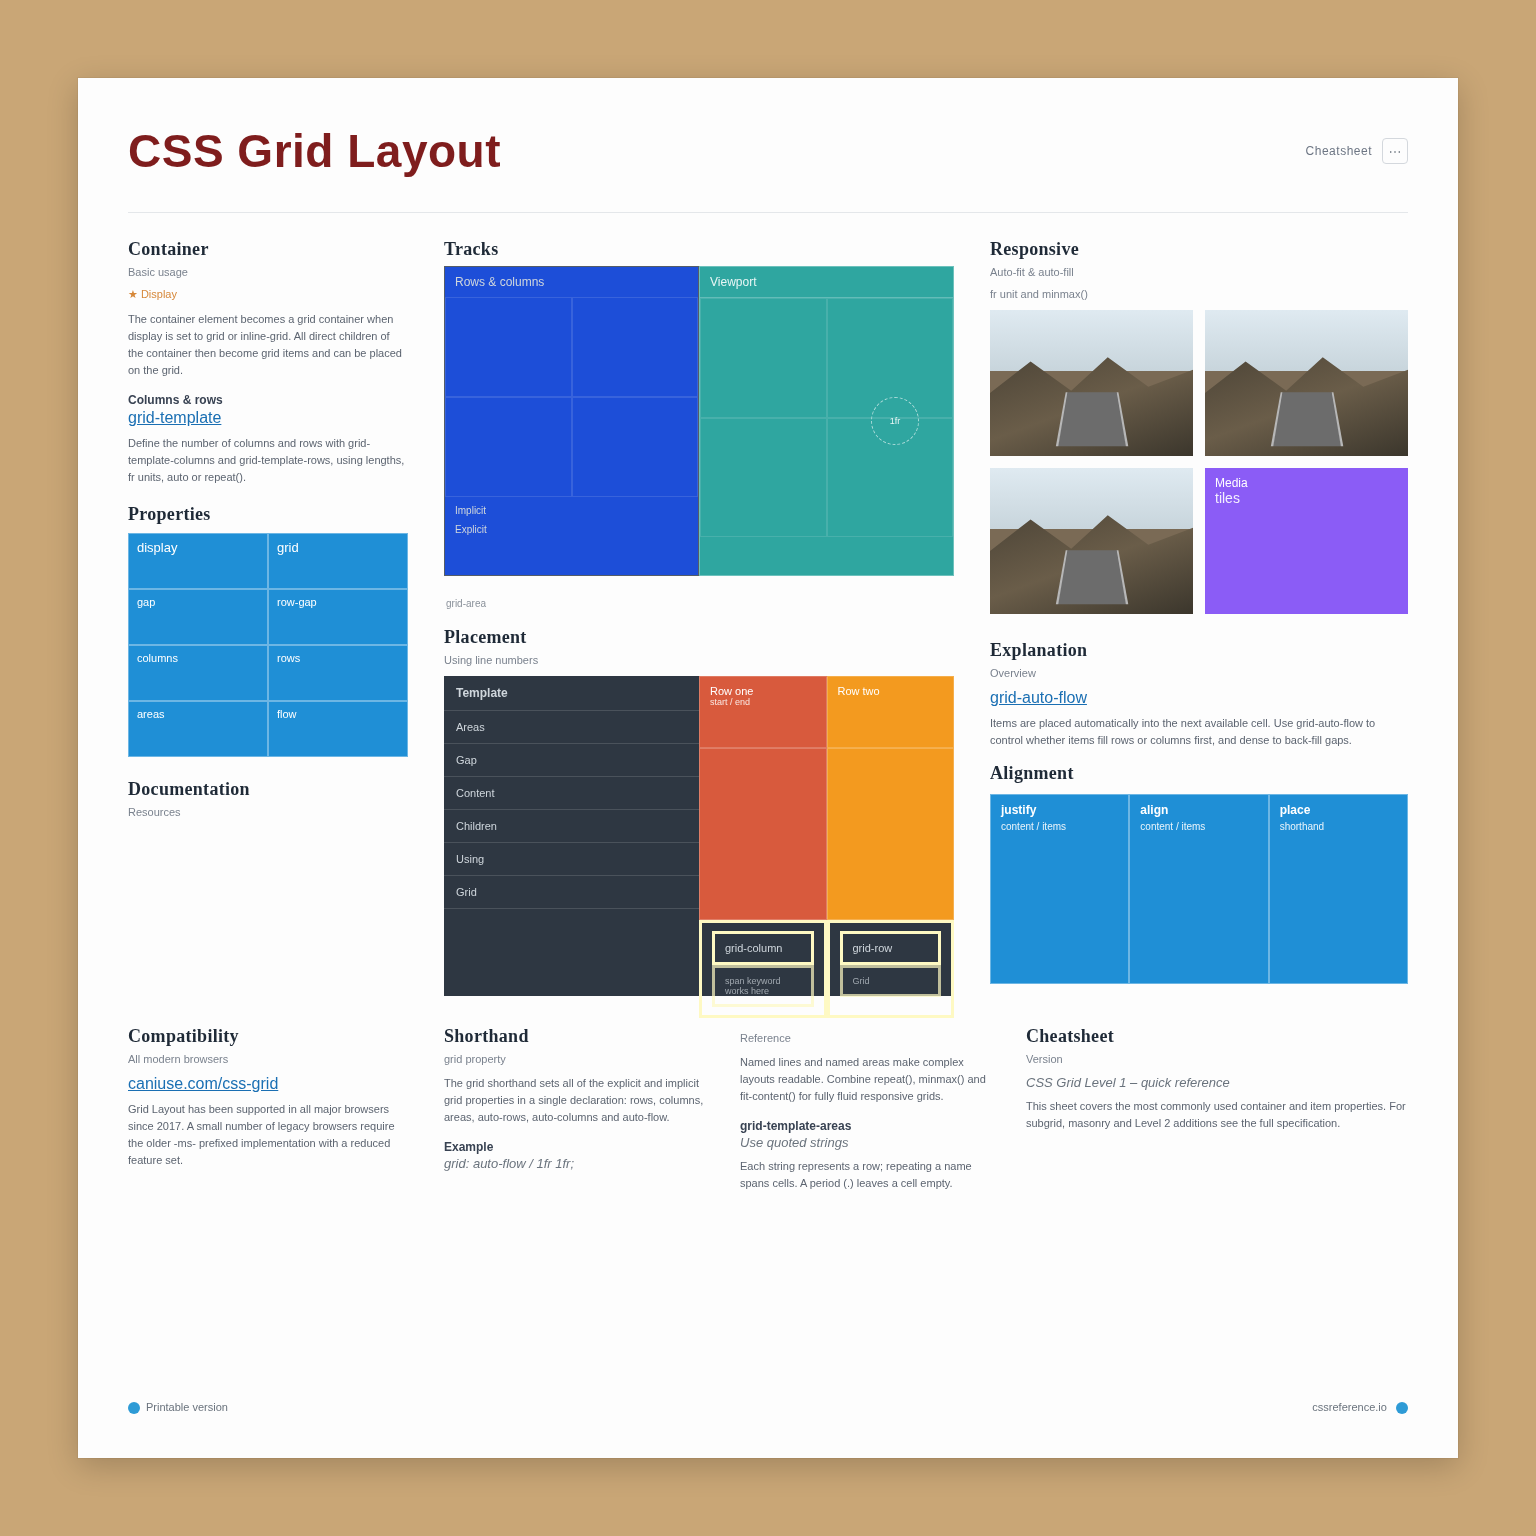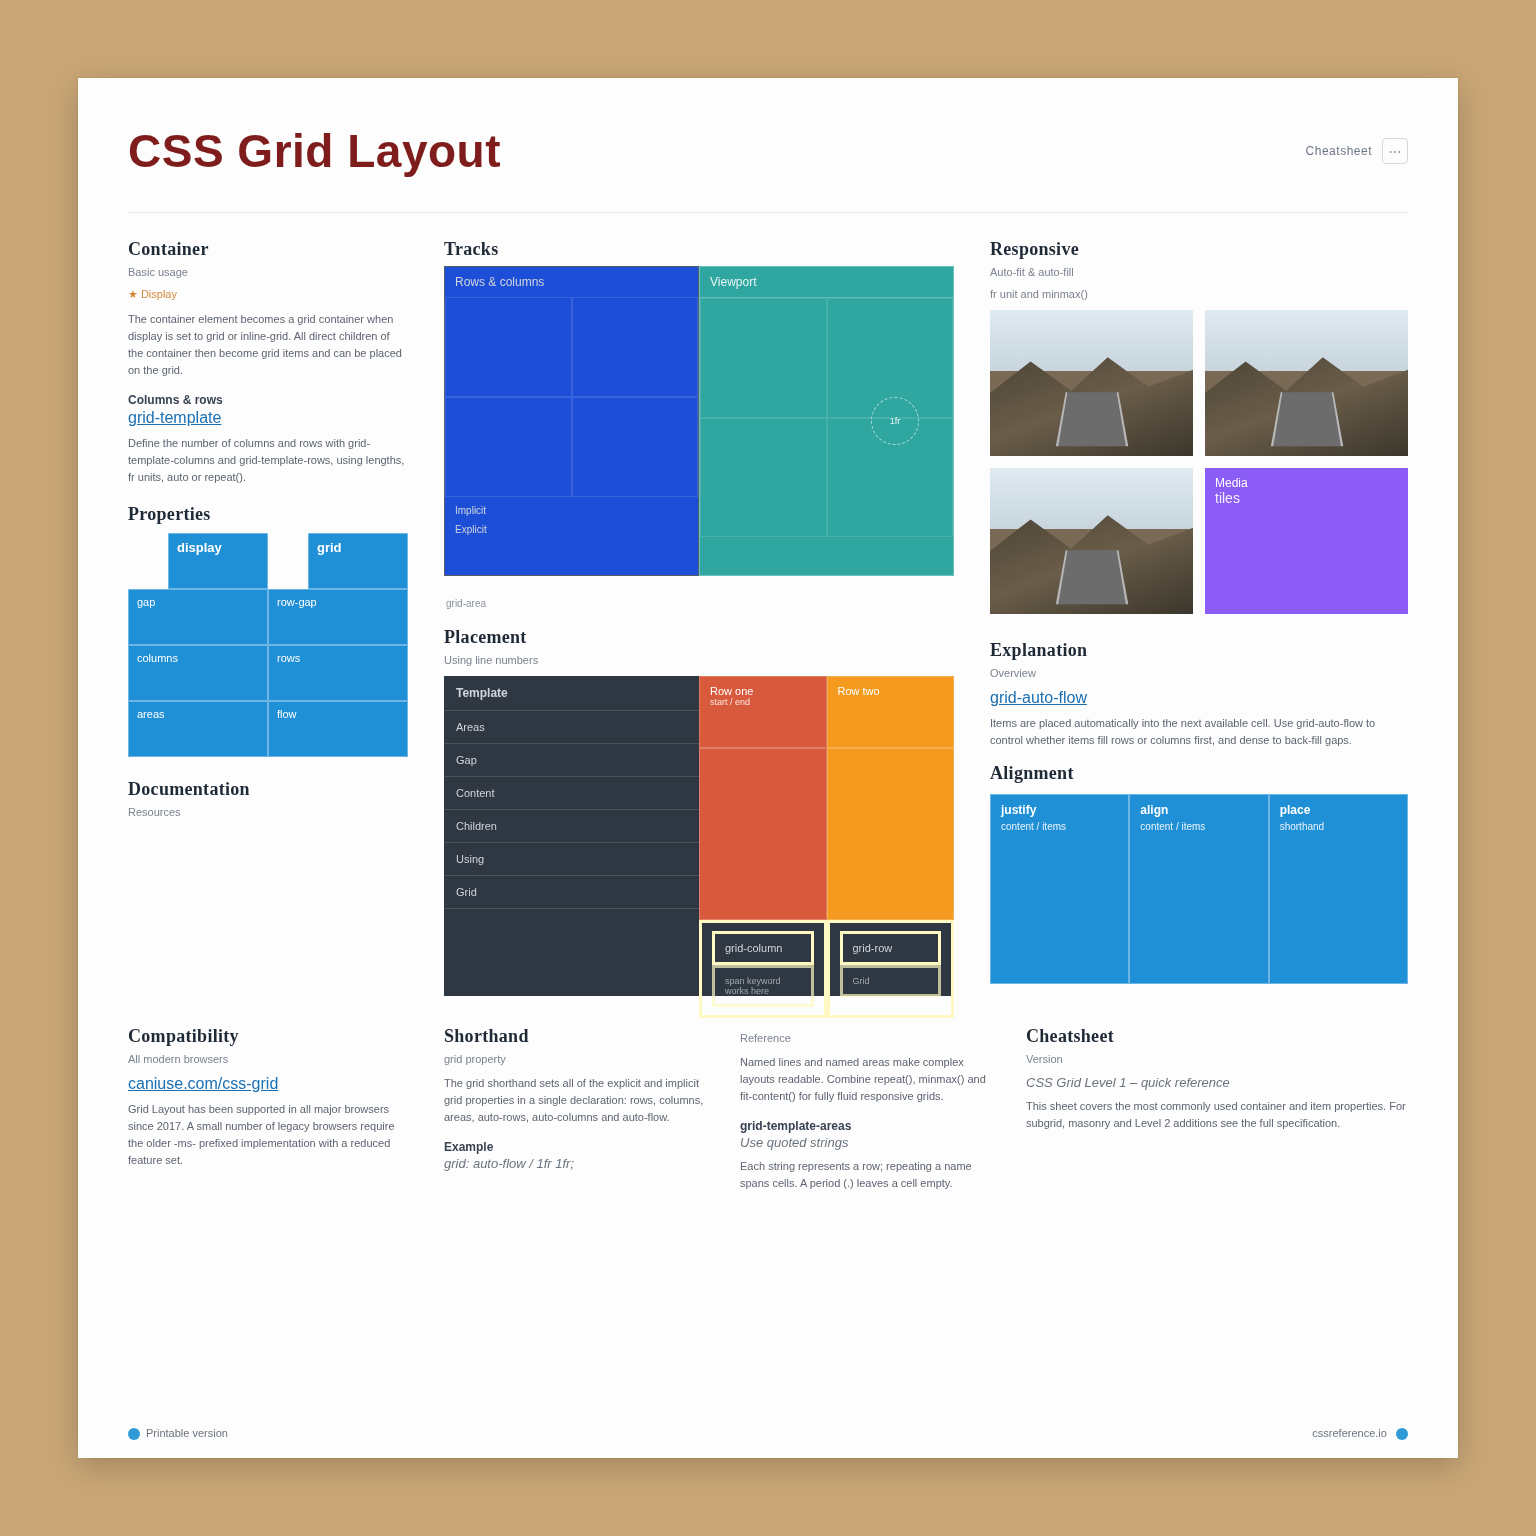--- a/index.html
+++ b/index.html
@@ -29,21 +29,21 @@
   .sub { font-size:11px; color:#7a828e; margin-bottom:10px;}
   .link { font-size:16px; color:#1a6fb3; text-decoration: underline; margin-bottom:8px; display:block;}
   .badge { font-size:11px; color:#d6883a; margin-bottom:10px; display:block;}
   .para { font-size:11px; line-height:1.55; color:#5c6470; margin-bottom:14px;}
   .label { font-size:12px; color:#384252; font-weight:600; margin-bottom:2px;}
   .minor { font-size:13px; color:#6a737d; margin-bottom:8px;font-style:italic;}
 
   
   .blue-grid { display:grid; grid-template-columns:1fr 1fr; grid-auto-rows:56px; outline:1px solid rgba(255,255,255,.25); margin-top:8px;}
   .blue-grid div { background:#1f8fd6; border:1px solid rgba(255,255,255,.35); padding:6px 8px; color:#fff; font-size:11px;}
-  .blue-grid .hd { font-weight:700; font-size:13px;margin-left:40px;}
+  .blue-grid .hd { font-weight:400; font-size:13px;}
 
   
   .center-diagram { display:grid; grid-template-columns:1fr 1fr; height:310px; margin-bottom:18px;}
   .dg-dark { background:#1d4ed8; border:1px solid #555d67;}
   .dg-teal { background:#2fa6a0; border:1px solid rgba(255,255,255,.3);}
   .cd-label { color:#cfd6dc; font-size:12px; padding:8px 10px;}
   .teal-label { color:#e8f6f5; font-size:12px; padding:8px 10px;}
   .innergrid { position:relative; display:grid; grid-template-columns:1fr 1fr; grid-template-rows:1fr 1fr;}
   .innergrid>span { border:1px solid rgba(255,255,255,.12);}
   .teal-circle { position:absolute; right:34px; top:50%; transform:translateY(-50%); width:48px; height:48px; border-radius:50%; border:1px dashed rgba(255,255,255,.6); display:flex;align-items:center;justify-content:center; color:#e8f6f5; font-size:9px;}
@@ -74,21 +74,21 @@
   .photo .road { position:absolute; left:50%; bottom:0; width:30%; height:56%; background:#6c6c6c; transform:translateX(-50%) perspective(200px) rotateX(50deg); border-left:2px solid #b7b7b7; border-right:2px solid #b7b7b7;}
 
   
   .blue-mini { display:grid; grid-template-columns:1fr 1fr 1fr; background:#1f8fd6; color:#fff; height:190px; margin-top:10px;}
   .blue-mini .col { border:1px solid rgba(255,255,255,.35); padding:8px 10px;}
   .blue-mini .hd { font-size:12px; font-weight:600; margin-bottom:4px;}
   .blue-mini .val { font-size:10px; opacity:.9;}
 
   
   .bottom { display:grid; grid-template-columns: 280px 260px 250px 1fr; gap:36px; margin-top:30px;}
-  .footerbar { position:absolute; left:50px; right:50px; bottom:18px; display:flex; justify-content:space-between; align-items:center; font-size:11px; color:#6a737d;}
+  .footerbar { position:absolute; left:50px; right:50px; bottom:44px; display:flex; justify-content:space-between; align-items:center; font-size:11px; color:#6a737d;}
   .dot { width:12px;height:12px;border-radius:50%;background:#2e9bd6;display:inline-block;margin-right:6px;vertical-align:middle;}
 </style>
 </head>
 <body>
 
 <div class="sheet">
 
   <div class="topbar">
     <div class="title">CSS Grid Layout</div>
     <div class="topright">

